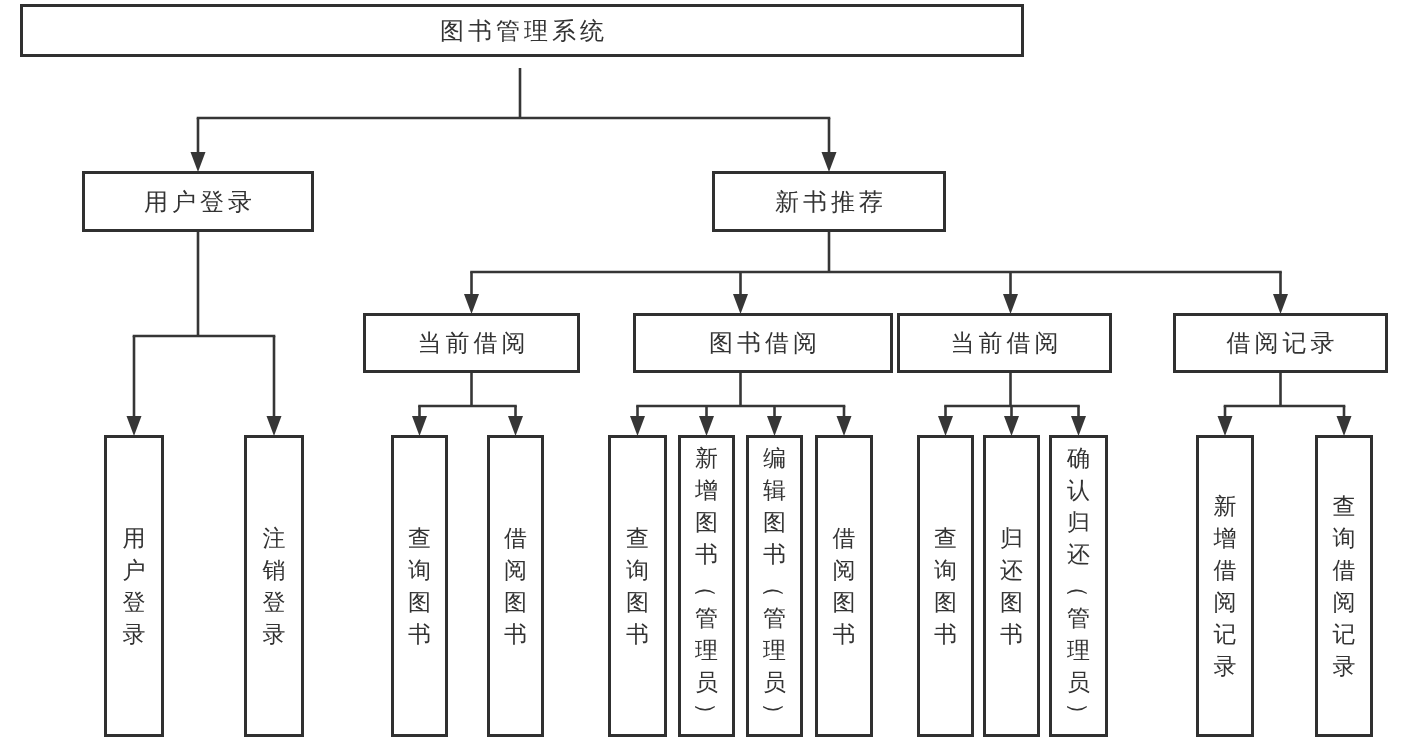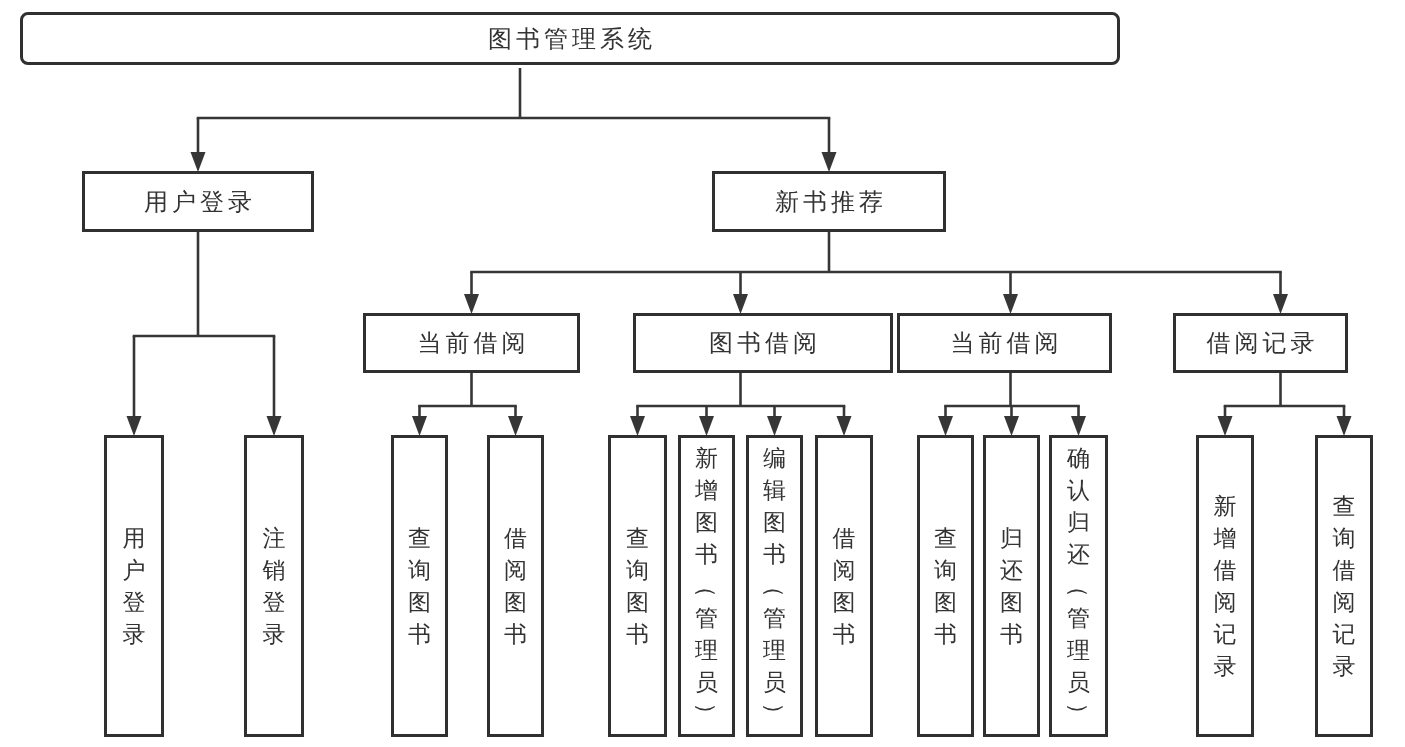--- a/index.html
+++ b/index.html
@@ -126,21 +126,21 @@
       <g>
         <line x1="1280.5" y1="373" x2="1280.5" y2="406" stroke="#363636" stroke-width="2.6"></line>
         <line x1="1223.7" y1="406" x2="1345.3" y2="406" stroke="#363636" stroke-width="2.6"></line>
         <line x1="1225" y1="406" x2="1225" y2="417" stroke="#363636" stroke-width="2.6"></line>
         <polygon points="1217.5,416 1232.5,416 1225,436" fill="#363636"></polygon>
         <line x1="1344" y1="406" x2="1344" y2="417" stroke="#363636" stroke-width="2.6"></line>
         <polygon points="1336.5,416 1351.5,416 1344,436" fill="#363636"></polygon>
       </g>
     </svg>
   <div id="nodes">
-      <div class="node h" style="left: 20px; top: 12px; width: 1100px; height: 53px; border-radius: 8px;">
+      <div class="node h" style="left: 20px; top: 4px; width: 1004px; height: 53px;">
         <span class="label">图书管理系统</span>
       </div>
       <div class="node h" style="left: 82px; top: 171px; width: 232px; height: 61px;">
         <span class="label">用户登录</span>
       </div>
       <div class="node h" style="left: 712px; top: 171px; width: 234px; height: 61px;">
         <span class="label">新书推荐</span>
       </div>
       <div class="node v" style="left: 104px; top: 435px; width: 60px; height: 302px;">
         <div class="v-label">
@@ -160,21 +160,21 @@
       </div>
       <div class="node h" style="left: 363px; top: 313px; width: 217px; height: 60px;">
         <span class="label">当前借阅</span>
       </div>
       <div class="node h" style="left: 633px; top: 313px; width: 260px; height: 60px;">
         <span class="label">图书借阅</span>
       </div>
       <div class="node h" style="left: 897px; top: 313px; width: 215px; height: 60px; text-align: right;">
         <span class="label">当前借阅</span>
       </div>
-      <div class="node h" style="left: 1173px; top: 313px; width: 175px; height: 60px; text-align: right;">
+      <div class="node h" style="left: 1173px; top: 313px; width: 215px; height: 60px; text-align: right;">
         <span class="label">借阅记录</span>
       </div>
       <div class="node v" style="left: 391px; top: 435px; width: 57px; height: 302px;">
         <div class="v-label">
           <span class="ch">查</span>
           <span class="ch">询</span>
           <span class="ch">图</span>
           <span class="ch">书</span>
         </div>
       </div>

